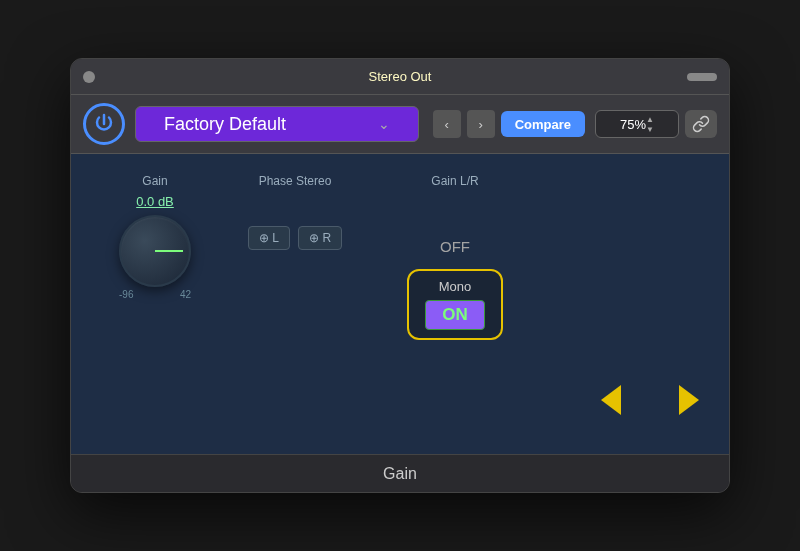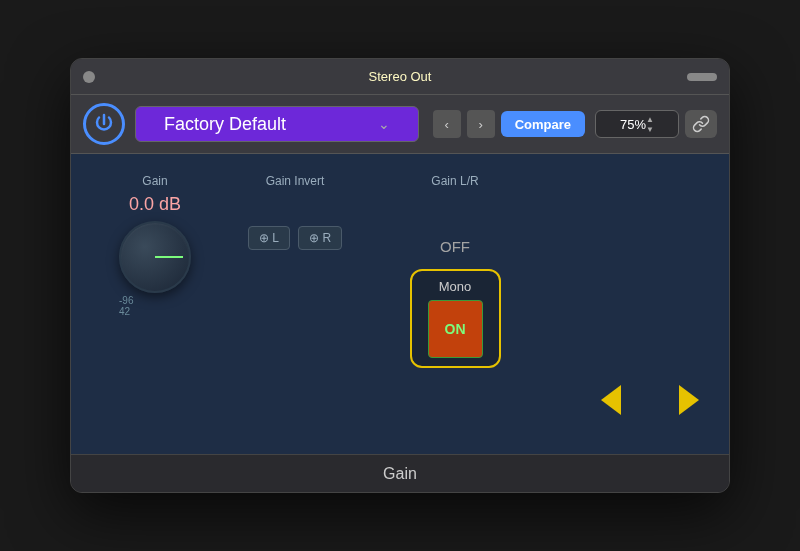--- a/index.html
+++ b/index.html
@@ -180,24 +180,25 @@
       gap: 6px;
     }
 
     .control-label {
       color: #9aadbd;
       font-size: 12px;
       text-align: center;
     }
 
     .control-value {
-      color: #fca5a5;
-      font-size: 18px;
+      color: #86efac;
+      font-size: 13px;
       font-weight: 500;
       text-align: center;
+      text-decoration: underline;
     }
     .control-value-off {
       color: #a3a3a3;
       font-size: 15px;
       margin-top: 44px;
     }
 
     
     .knob-container {
       display: flex;
@@ -223,21 +224,20 @@
       left: 50%;
       top: 50%;
       transform-origin: left center;
       transform: translateY(-50%);
     }
     .knob-marks {
       display: flex;
       justify-content: space-between;
       width: 72px;
       margin-top: 2px;
-      flex-direction: column;
     }
     .knob-mark {
       color: #6a8a9a;
       font-size: 10px;
     }
 
     
     .phase-btns {
       display: flex;
       gap: 8px;
@@ -274,27 +274,27 @@
       align-items: center;
       gap: 6px;
       background: #1a2535;
       margin-top: 8px;
     }
     .mono-label {
       color: #ccc;
       font-size: 13px;
     }
     .mono-on {
-      background: #c2410c;
+      background: #8b5cf6;
       border: 1px solid #3a9a3a;
       border-radius: 4px;
       color: #7cfc7c;
-      font-size: 14px;
+      font-size: 17px;
       font-weight: 700;
-      padding: 20px 16px;
+      padding: 4px 16px;
       cursor: pointer;
     }
 
     
     .arrow-left, .arrow-right {
       position: absolute;
       bottom: 30px;
     }
     .arrow-left { left: 520px; }
     .arrow-right { right: 20px; }
@@ -386,21 +386,21 @@
             <div class="knob-line" style="transform: translateY(-50%) rotate(0deg);"></div>
           </div>
           <div class="knob-marks">
             <span class="knob-mark">-96</span>
             <span class="knob-mark">42</span>
           </div>
         </div>
       </div>
 
       <div class="control-section">
-        <span class="control-label">Gain Invert</span>
+        <span class="control-label">Phase Stereo</span>
         <div style="height: 20px;"></div>
         <div class="phase-btns">
           <button class="phase-btn">⊕ L</button>
           <button class="phase-btn">⊕ R</button>
         </div>
       </div>
 
 
       <div class="control-section">
         <span class="control-label">Gain L/R</span>

